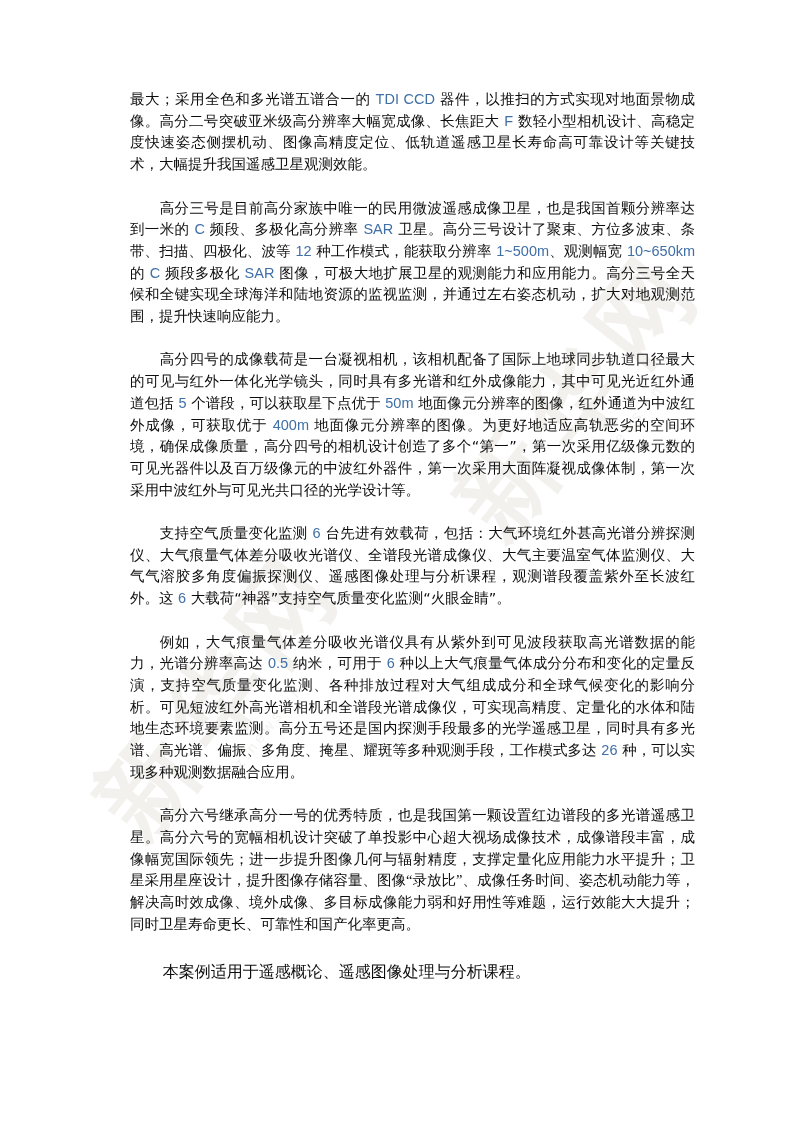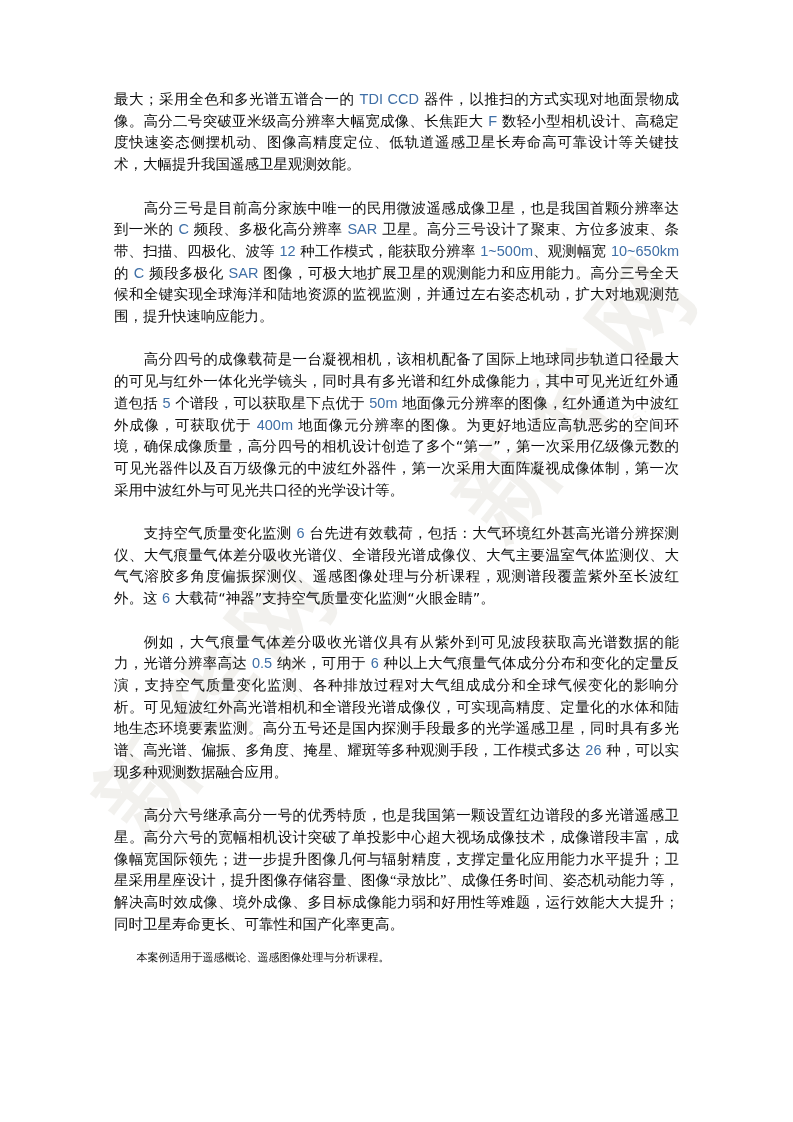--- a/index.html
+++ b/index.html
@@ -39,21 +39,21 @@
     line-height: 1.05;
   }
   .watermark-url {
     font-size: 15px;
     letter-spacing: 4px;
     font-family: "Liberation Sans", sans-serif;
   }
   
   .content {
     position: absolute;
-    left: 114px;
+    left: 130px;
     top: 89px;
     width: 565px;
     z-index: 1;
     color: var(--body-color);
   }
   p.para {
     margin: 0 0 21.7px 0;
     font-size: 14.5px;
     line-height: 21.7px;
     text-align: justify;
@@ -74,22 +74,22 @@
     letter-spacing: 2px;
   }
   .subsection-heading {
     margin: 31px 0 0 0;
     font-size: 14.5px;
     line-height: 21.7px;
     text-indent: 2.05em;
     color: var(--body-color);
   }
   .subsection-body {
-    margin: 12px 0 0 0;
-    font-size: 11px;
+    margin: 26px 0 0 0;
+    font-size: 16px;
     line-height: 21.7px;
     text-indent: 2.05em;
     color: var(--body-color);
   }
 </style>
 </head>
 <body>
 
 <div class="page">
 

